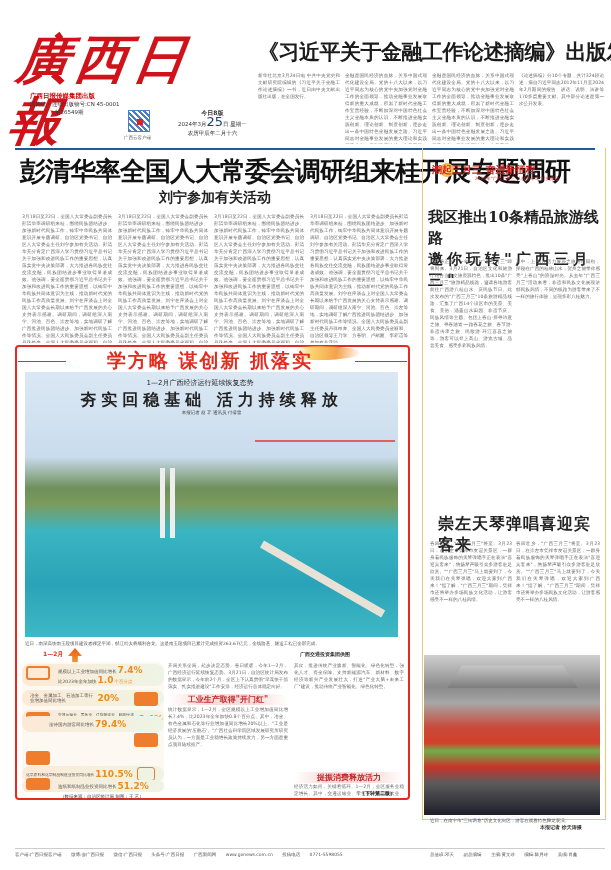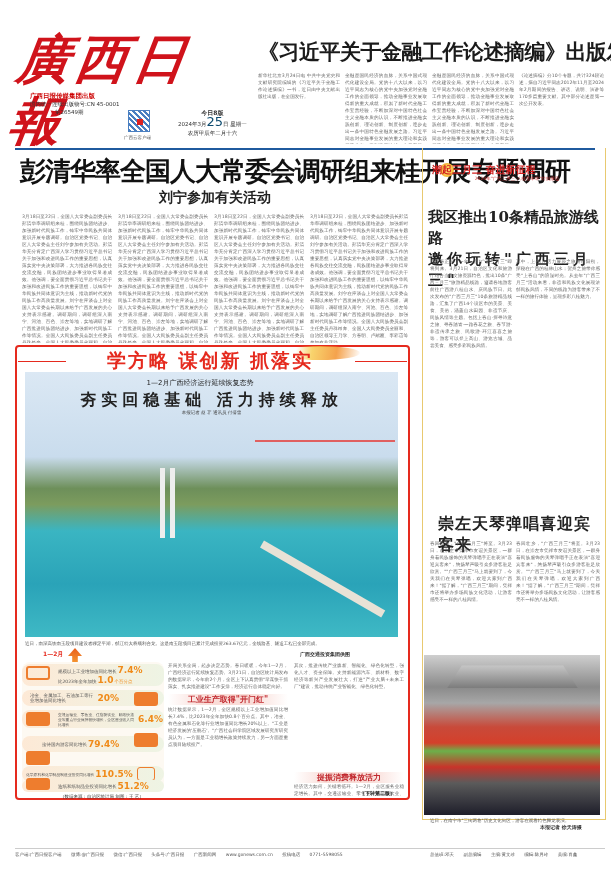--- a/index.html
+++ b/index.html
@@ -117,21 +117,21 @@
   <div class="info-row" style="top:28px;padding-left:8px;padding-right:44px">
       <span>冶金、金属加工、石油加工等行业增加值同比增长</span>
       <span class="val">20%</span>
     </div>
   <div class="info-icon" style="top:30px;left:112px"></div>
   <div class="info-row" style="top:48px;height:18px">
       <span style="font-size:3.8px">交通运输业、零售业、住宿餐饮业、邮政快递业等重点行业保持较快增长，全区营业收入同比增长</span>
       <span class="val">6.4%</span>
     </div>
   <div class="info-icon" style="top:50px"></div>
-  <div class="info-row" style="top:74px;padding-left:20px">
+  <div class="info-row" style="top:54px;padding-left:27px">
       <span>接待国内游客同比增长</span>
       <span class="val">79.4%</span>
     </div>
   <div class="info-icon" style="top:71px;left:112px"></div>
   <div class="info-icon" style="top:89px"></div>
   <div class="info-row" style="top:104px;padding-left:4px">
       <span style="font-size:3.8px">化学原料和化学制品制造业投资同比增长</span>
       <span class="val">110.5%</span>
     </div>
   <div class="info-icon" style="top:105px;left:115px;background:none;border:1.5px solid #ee7d2e;width:18px"></div>

